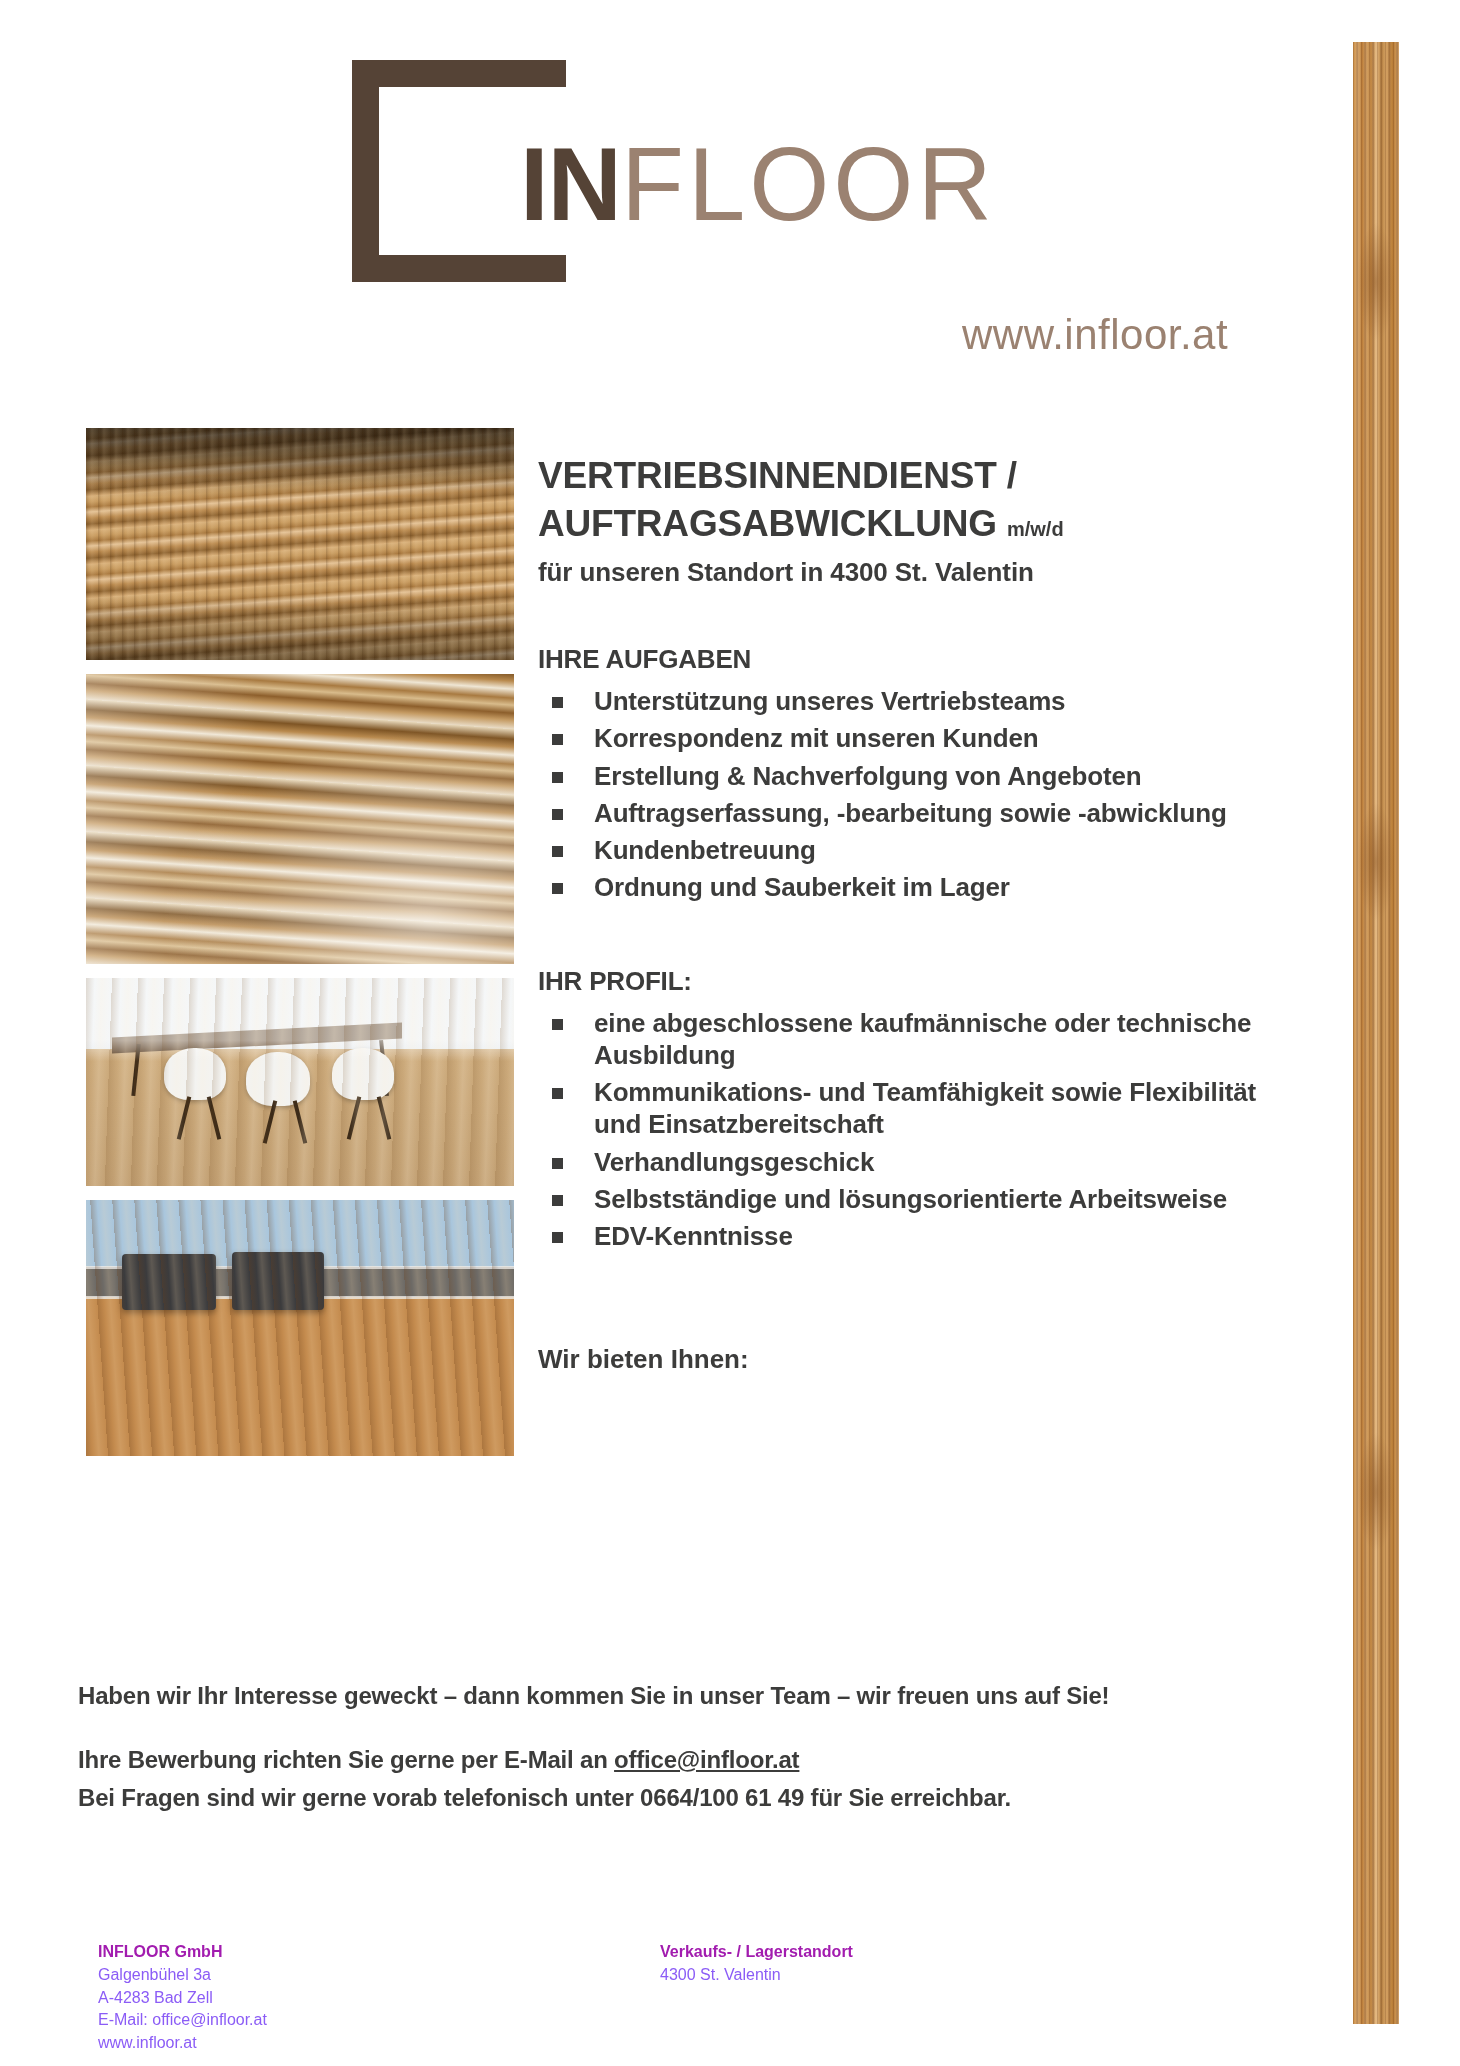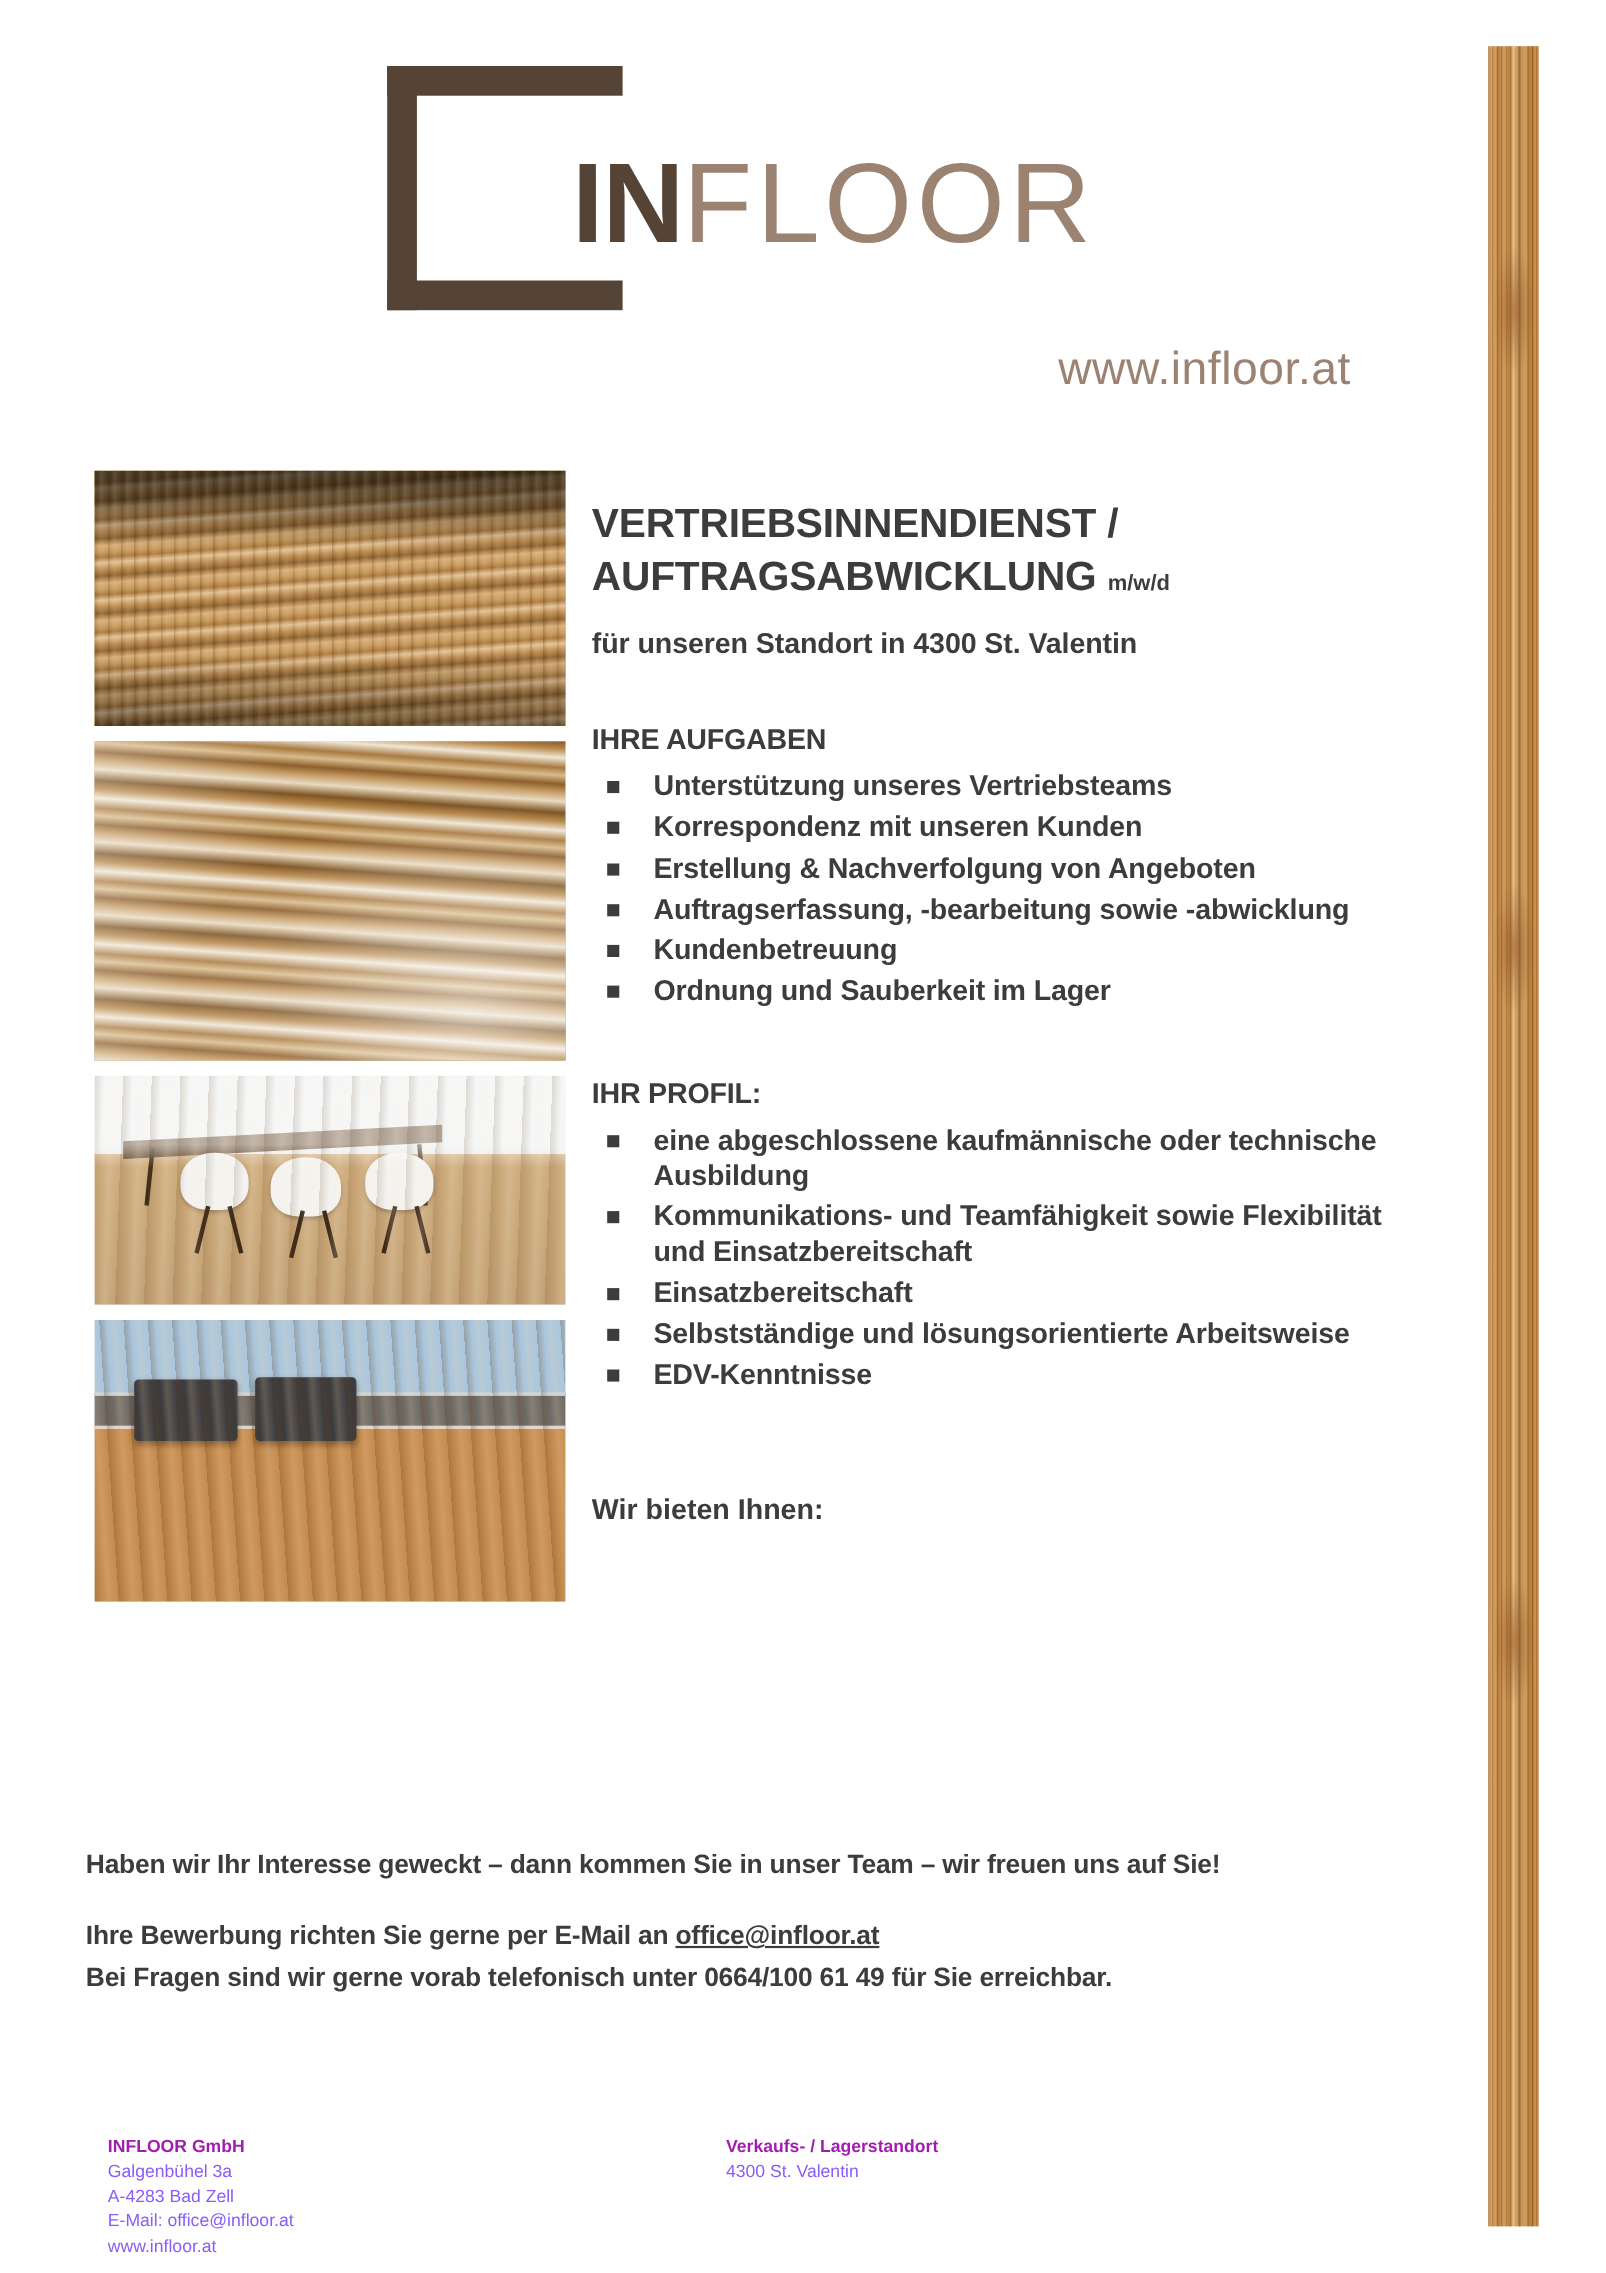--- a/index.html
+++ b/index.html
@@ -119,21 +119,21 @@
   
   .content { position:absolute; left:538px; top:452px; width:760px; }
 
   .job-title {
     font-size:37px; font-weight:700; color:#3c3c3b;
     line-height:1.30; letter-spacing:-0.2px;
   }
   .mwd { font-size:20px; font-weight:700; letter-spacing:0; }
   .job-sub {
     font-size:26px; font-weight:700; color:#3c3c3b;
-    margin-top:22px; letter-spacing:-0.1px;
+    margin-top:9px; letter-spacing:-0.1px;
   }
 
   .sec-head {
     font-size:26px; font-weight:700; color:#3c3c3b;
     letter-spacing:-0.2px;
   }
   .sec-aufgaben { margin-top:56px; }
   .sec-profil { margin-top:62px; }
 
   ul.blist { list-style:none; margin-top:10px; }
@@ -231,21 +231,21 @@
         <li><span class="sq"></span><span>Kundenbetreuung</span></li>
         <li><span class="sq"></span><span>Ordnung und Sauberkeit im Lager</span></li>
       </ul>
     </div>
 
     <div class="sec-profil">
       <div class="sec-head">IHR PROFIL:</div>
       <ul class="blist">
         <li><span class="sq"></span><span>eine abgeschlossene kaufmännische oder technische Ausbildung</span></li>
         <li><span class="sq"></span><span>Kommunikations- und Teamfähigkeit sowie Flexibilität und Einsatzbereitschaft</span></li>
-        <li><span class="sq"></span><span>Einsatzbereitschaft</span></li>
+        <li><span class="sq"></span><span>Verhandlungsgeschick</span></li>
         <li><span class="sq"></span><span>Selbstständige und lösungsorientierte Arbeitsweise</span></li>
         <li><span class="sq"></span><span>EDV-Kenntnisse</span></li>
       </ul>
     </div>
 
     <div class="offer">
       <div class="offer-head">Wir bieten Ihnen:</div>
     </div>
 
   </div>

